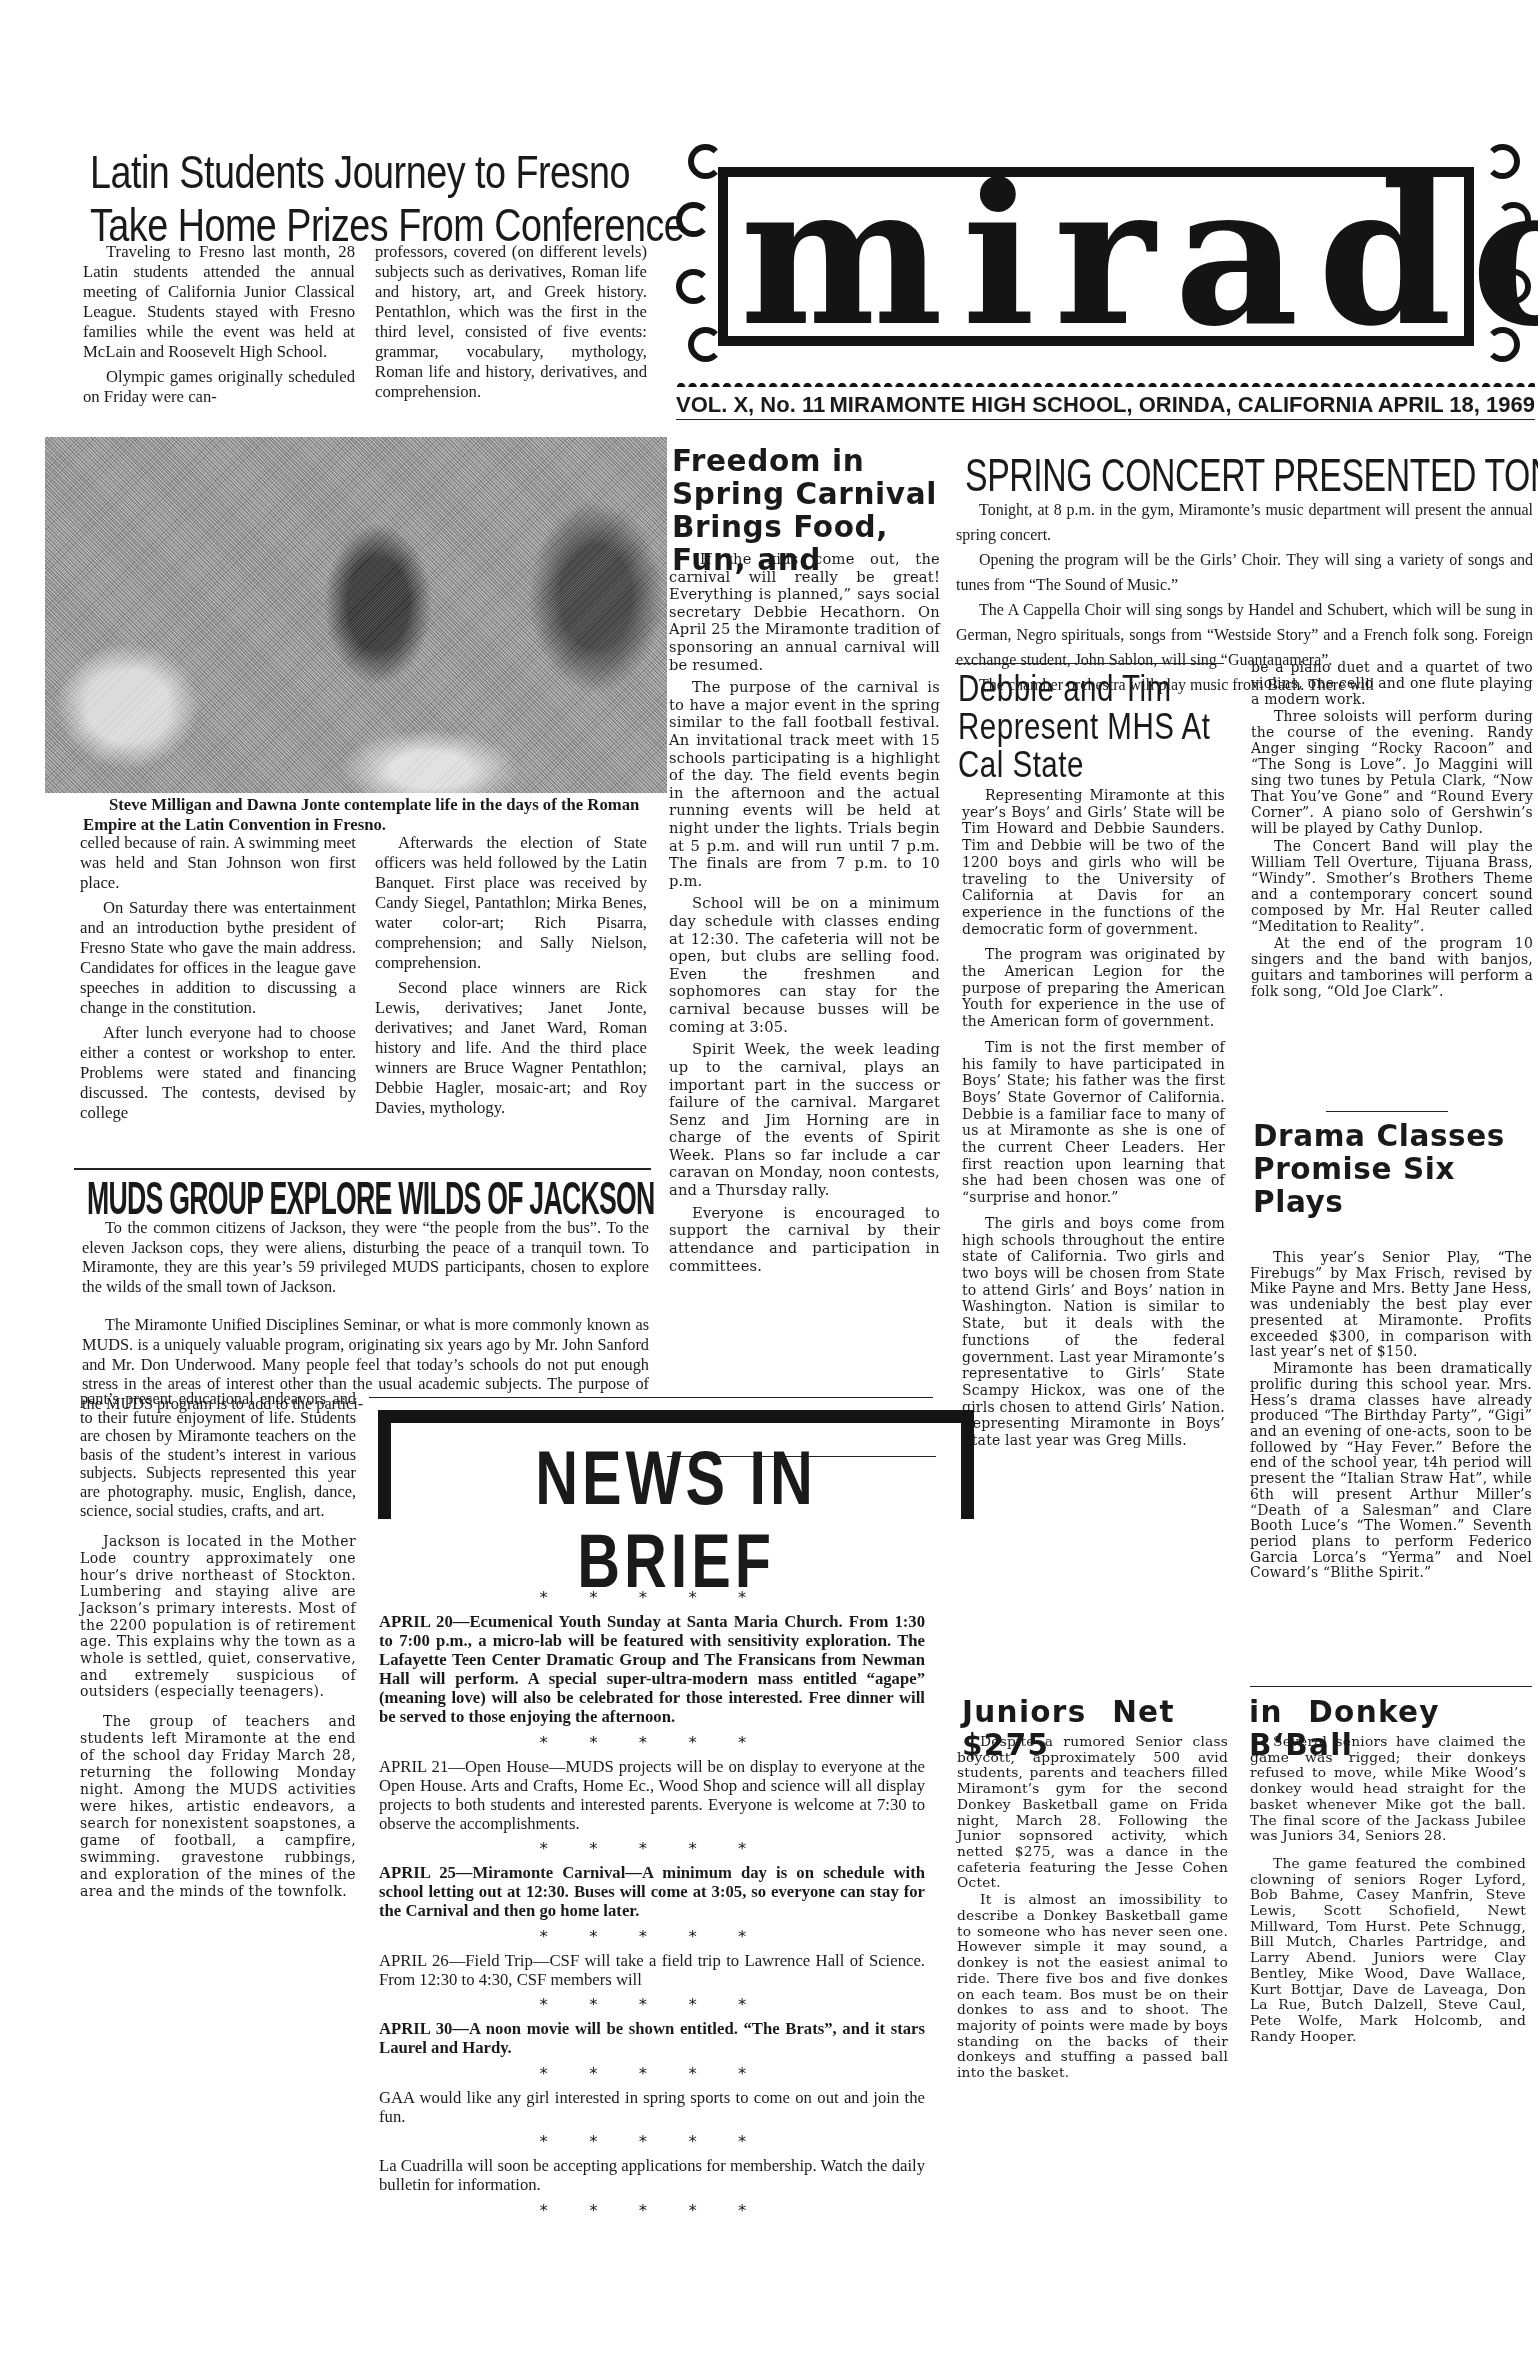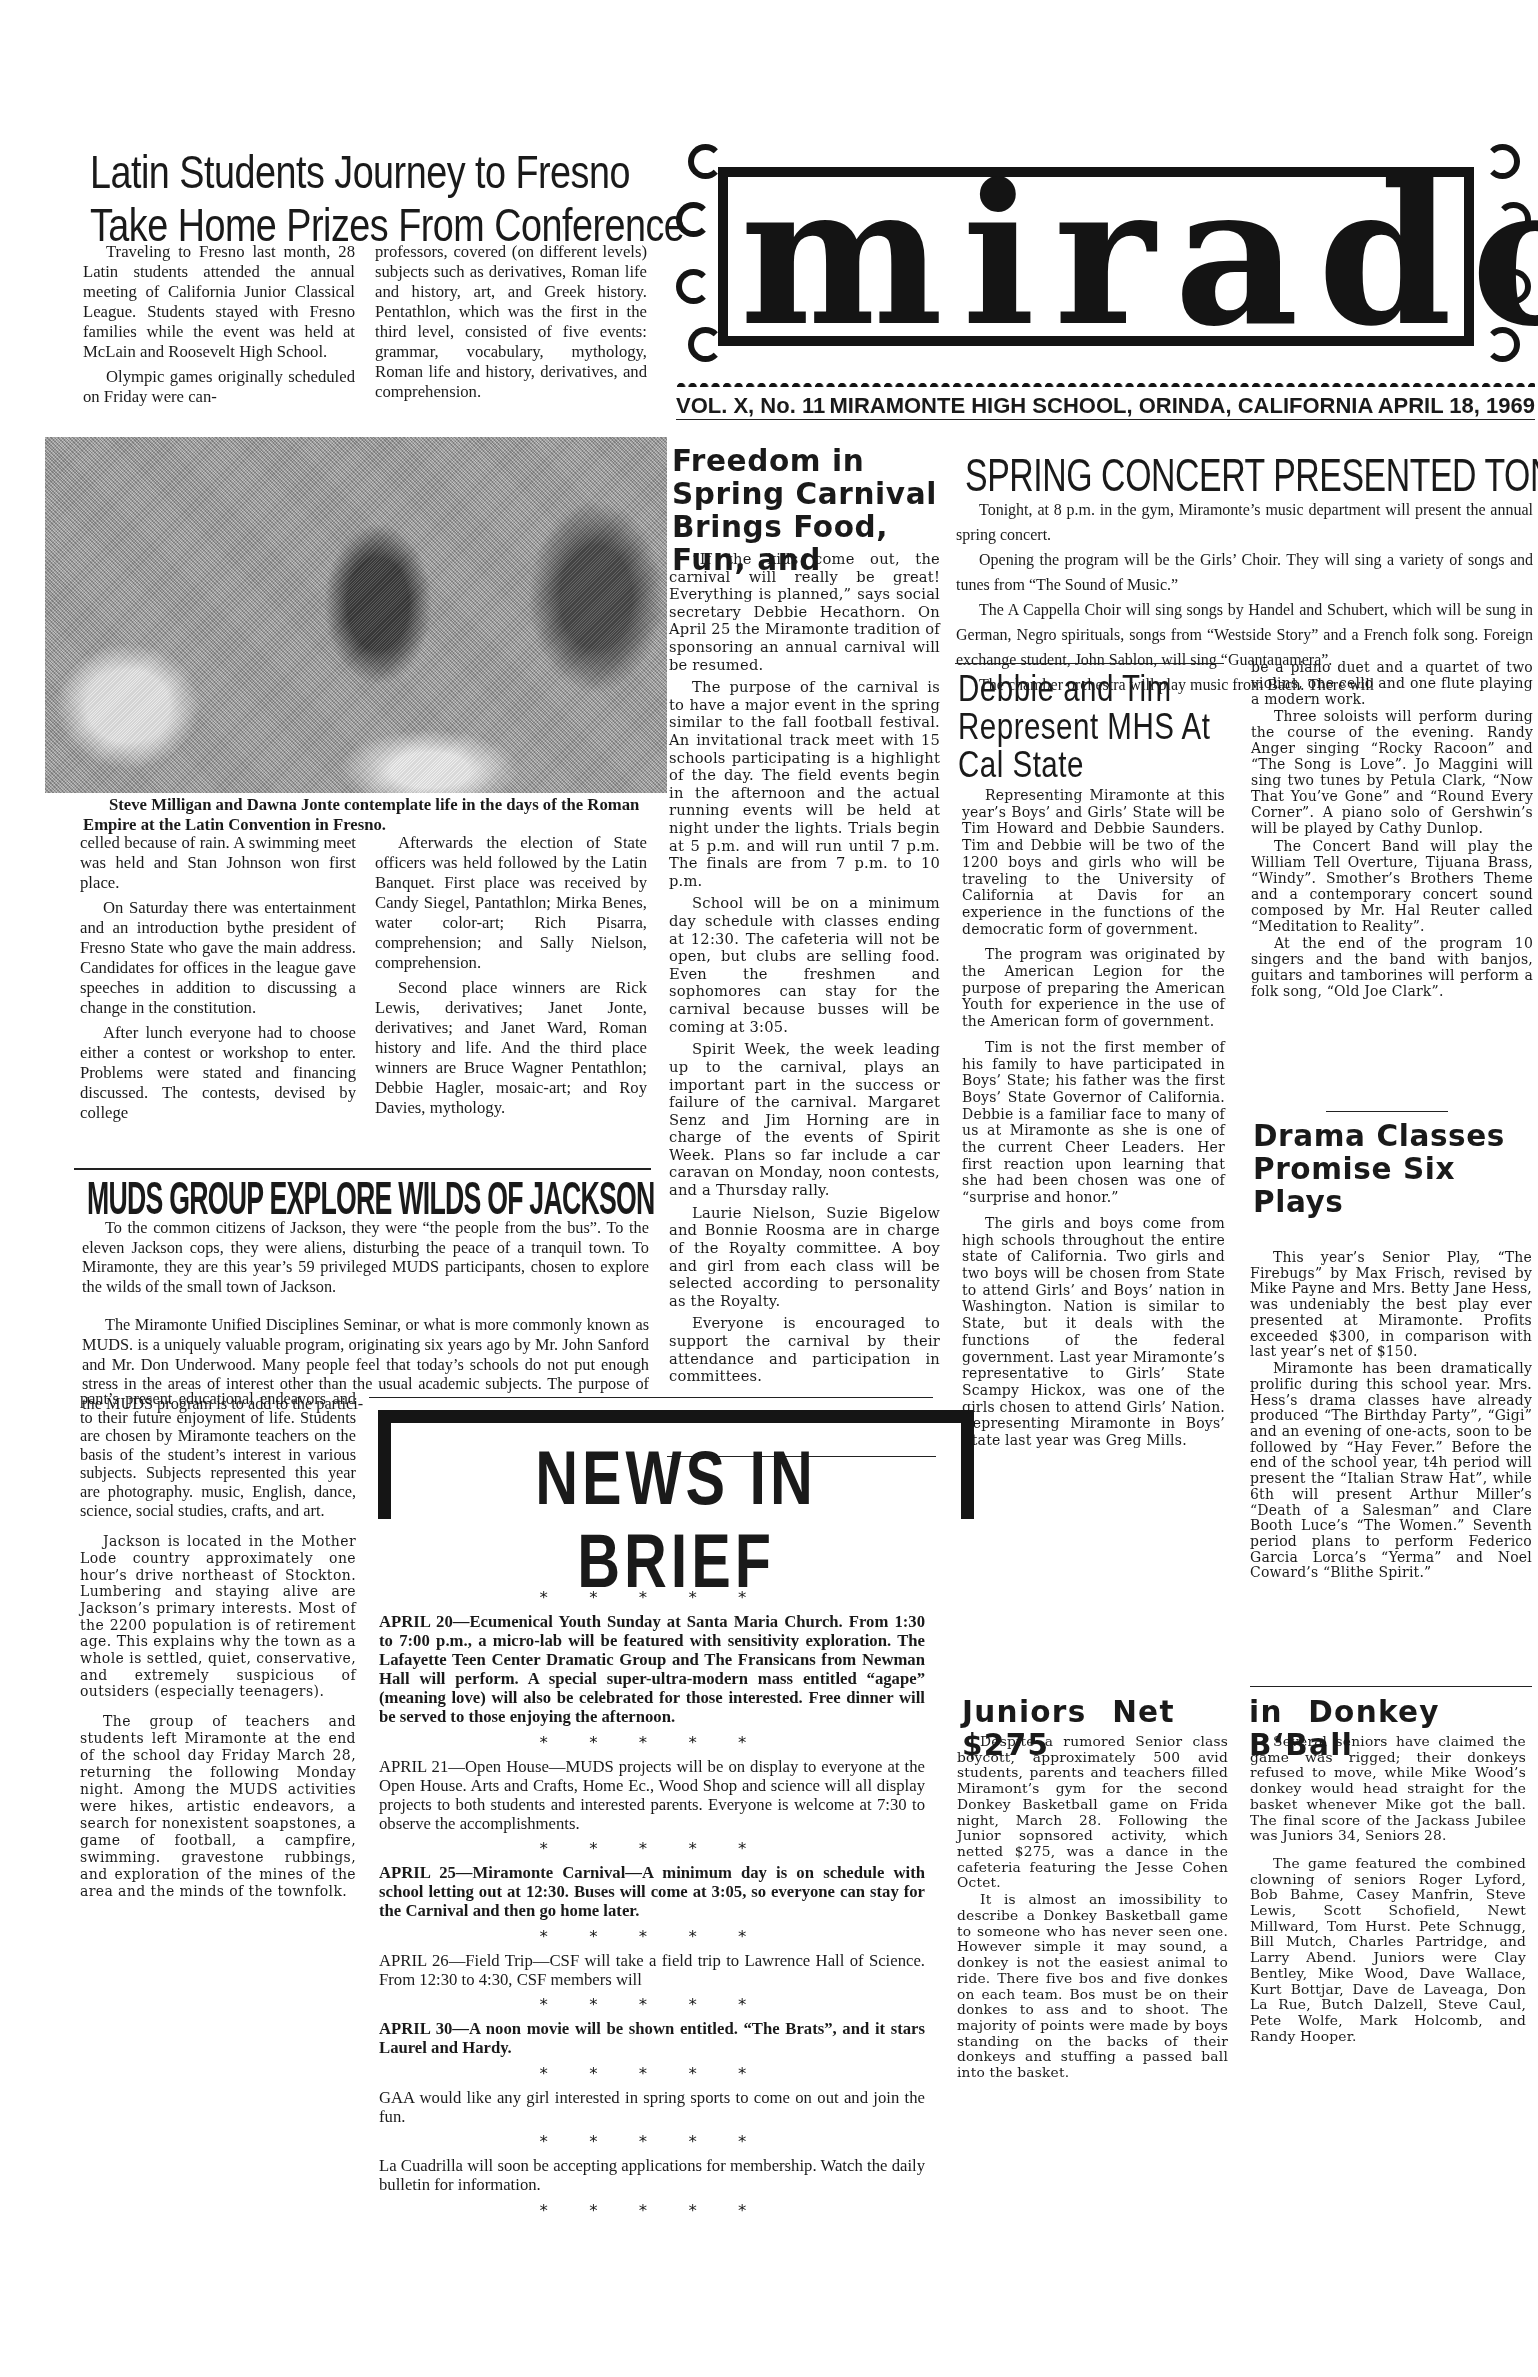--- a/index.html
+++ b/index.html
@@ -13,21 +13,21 @@
   .caption { font-family:"Liberation Serif", serif; font-weight:bold; font-size:16.7px; line-height:20px; }
   .rule { position:absolute; background:#222; height:1.9px; }
   .thin { height:1.3px; }
   
   .masthead { position:absolute; left:676px; top:141px; width:859px; height:224px; }
   .mast-frame { position:absolute; left:42px; top:26px; width:756px; height:179px; border:10.3px solid #141414; box-sizing:border-box; }
   .mast-title { position:absolute; left:64px; top:19px; width:718px; text-align:center; font-family:"DejaVu Serif", serif; font-weight:bold; font-size:192px; line-height:192px; letter-spacing:19px; color:#141414; }
   .scroll { position:absolute; width:23px; height:23px; border:6.4px solid #141414; border-radius:50%; border-right-color:transparent; }
   .scalloped { position:absolute; left:676px; top:378px; width:859px; height:9px;
     background: radial-gradient(circle at 5.1px 9px, #141414 3.8px, transparent 4.5px) 0 0 / 11.5px 9px repeat-x; }
-  .dateline { position:absolute; left:676px; top:392px; width:859px; height:27px; display:flex; justify-content:space-between; align-items:center;
+  .dateline { position:absolute; left:676px; top:392px; width:859px; height:27px; display:flex; justify-content:space-between; align-items:flex-start;
     font-family:"Liberation Sans", sans-serif; font-weight:bold; font-size:22px; letter-spacing:0px; border-bottom:1.9px solid #222; }
   .photo { position:absolute; left:45px; top:437px; width:622px; height:356px; overflow:hidden;
     background:
       radial-gradient(ellipse 77px 115px at 333px 167px, #3d3d3d 40%, transparent 70%),
       radial-gradient(ellipse 103px 90px at 83px 269px, #e6e6e6 40%, transparent 70%),
       radial-gradient(ellipse 90px 128px at 551px 160px, #4a4a4a 40%, transparent 75%),
       radial-gradient(ellipse 128px 58px at 385px 333px, #ececec 30%, transparent 70%),
       repeating-linear-gradient(45deg, #8a8a8a 0 1.3px, #b5b5b5 1.3px 2.6px),
       #999; }
   .photo::after { content:""; position:absolute; inset:0; background:repeating-linear-gradient(-45deg, rgba(255,255,255,0.15) 0 0.6px, rgba(0,0,0,0.08) 0.6px 1.9px); }
@@ -86,21 +86,20 @@
   <span>MIRAMONTE HIGH SCHOOL, ORINDA, CALIFORNIA</span>
   <span>APRIL 18, 1969</span>
 </div>
 
 <div class="abs hl-bold" style="left:672px; top:445px; width:269px; font-size:29.5px; line-height:33px; letter-spacing:0.6px;">Freedom in Spring Carnival Brings Food, Fun, and</div>
 <div class="abs body-wide" style="left:669px; top:550px; width:271px;">
   <p>“If the kids come out, the carnival will really be great! Everything is planned,” says social secretary Debbie Hecathorn. On April 25 the Miramonte tradition of sponsoring an annual carnival will be resumed.</p>
   <p>The purpose of the carnival is to have a major event in the spring similar to the fall football festival. An invitational track meet with 15 schools participating is a highlight of the day. The field events begin in the afternoon and the actual running events will be held at night under the lights. Trials begin at 5 p.m. and will run until 7 p.m. The finals are from 7 p.m. to 10 p.m.</p>
   <p>School will be on a minimum day schedule with classes ending at 12:30. The cafeteria will not be open, but clubs are selling food. Even the freshmen and sophomores can stay for the carnival because busses will be coming at 3:05.</p>
   <p>Spirit Week, the week leading up to the carnival, plays an important part in the success or failure of the carnival. Margaret Senz and Jim Horning are in charge of the events of Spirit Week. Plans so far include a car caravan on Monday, noon contests, and a Thursday rally.</p>
-  <p>Laurie Nielson, Suzie Bigelow and Bonnie Roosma are in charge of the Royalty committee. A boy and girl from each class will be selected according to personality as the Royalty.</p>
   <p>Everyone is encouraged to support the carnival by their attendance and participation in committees.</p>
 </div>
 <div class="rule thin" style="left:667px; top:1456px; width:269px;"></div>
 
 <div class="abs hl-cond" style="left:965px; top:449px; font-size:47px; line-height:51px; white-space:nowrap; transform:scaleX(0.72);">SPRING CONCERT PRESENTED TONIGHT</div>
 <div class="abs body-serif" style="left:956px; top:497px; width:577px; line-height:25px; font-size:16px;">
   <p style="margin-bottom:0">Tonight, at 8 p.m. in the gym, Miramonte’s music department will present the annual spring concert.</p>
   <p style="margin-bottom:0">Opening the program will be the Girls’ Choir. They will sing a variety of songs and tunes from “The Sound of Music.”</p>
   <p style="margin-bottom:0">The A Cappella Choir will sing songs by Handel and Schubert, which will be sung in German, Negro spirituals, songs from “Westside Story” and a French folk song. Foreign exchange student, John Sablon, will sing “Guantanamera”.</p>
   <p style="margin-bottom:0">The chamber orchestra will play music from Bach. There will</p>

